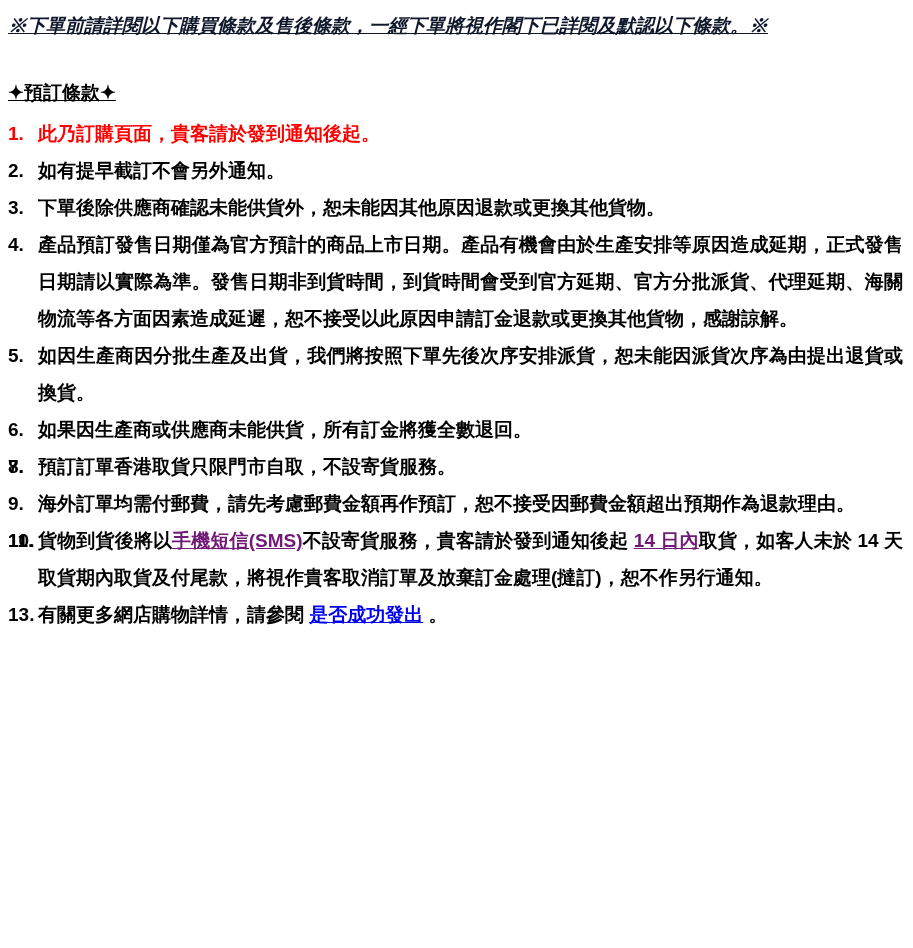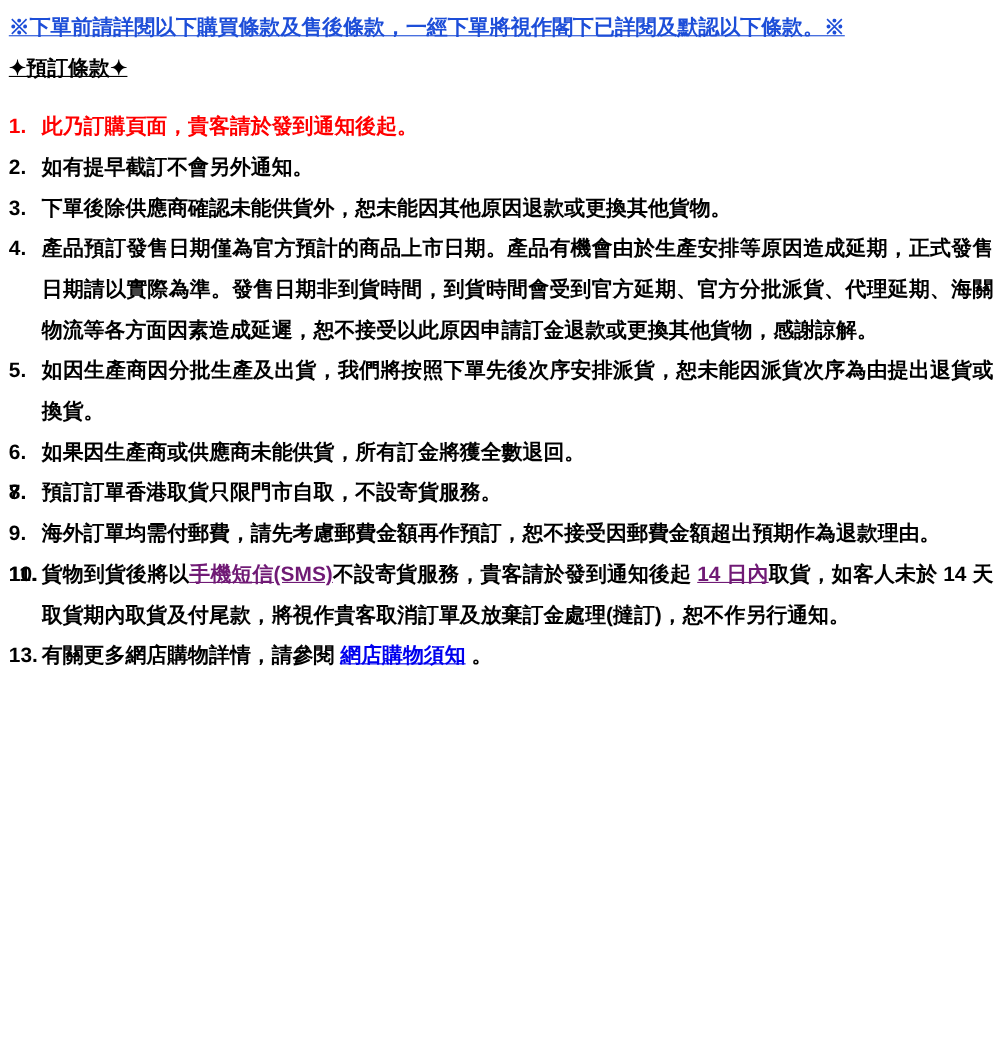--- a/index.html
+++ b/index.html
@@ -10,30 +10,31 @@
     background: #ffffff;
     font-family: "Liberation Sans", sans-serif;
     font-weight: 700;
     color: #000000;
     font-size: 19px;
     line-height: 37px;
   }
   .page { padding: 7px 10px 10px 8px; }
 
   .title {
-    color: #1d4ed8;
+    color: #0f172a;
     text-decoration: underline;
-    margin-bottom: 0;
+    margin-bottom: 30px;
     white-space: nowrap;
+    font-style: italic;
   }
 
   .section-header {
     color: #000000;
     text-decoration: underline;
-    margin-bottom: 16px;
+    margin-bottom: 4px;
   }
 
   .terms-list .item {
     position: relative;
     padding-left: 30px;
     text-align: justify;
   }
   .item .num {
     position: absolute;
     left: 0;
@@ -79,17 +80,17 @@
 
     <div class="item"><span class="num">8.</span><span class="text">預訂訂單香港取貨只限門市自取，不設寄貨服務。</span></div>
 
     <div class="item"><span class="num">9.</span><span class="text">海外訂單均需付郵費，請先考慮郵費金額再作預訂，恕不接受因郵費金額超出預期作為退款理由。</span></div>
 
     <div class="item"><span class="num">10.</span></div>
 
     <div class="item"><span class="num">11.</span><span class="text"><span>貨物到貨後將以</span><span class="red-underline">手機短信(SMS)</span><span>不設寄貨服務，貴客請於發到通知後起 </span><span class="red-underline">14 日內</span><span>取貨，如客人未於 14 天取貨期內取貨及付尾款，將視作貴客取消訂單及放棄訂金處理(撻訂)，恕不作另行通知。</span></span></div>
 
 
-    <div class="item"><span class="num">13.</span><span class="text"><span>有關更多網店購物詳情，請參閱 </span><a href="#" class="link">網店購物須知</a><span> 。</span></span></div>
+    <div class="item"><span class="num">13.</span><span class="text"><span>有關更多網店購物詳情，請參閱 </span><a href="#" class="link">是否成功發出</a><span> 。</span></span></div>
 
   </div>
 
 </div>
 
 </body></html>

